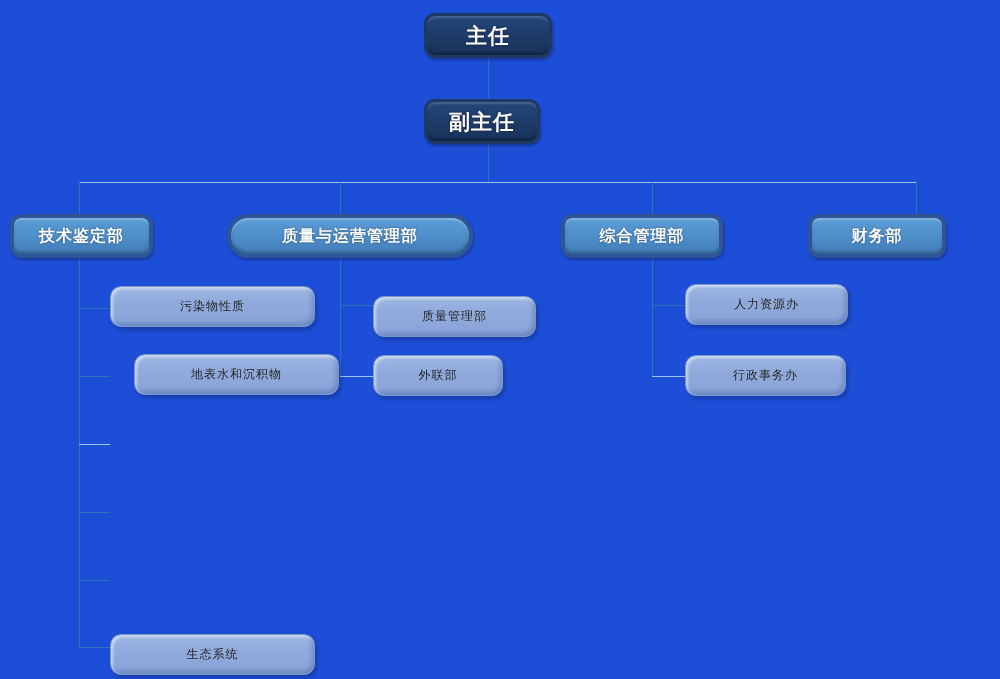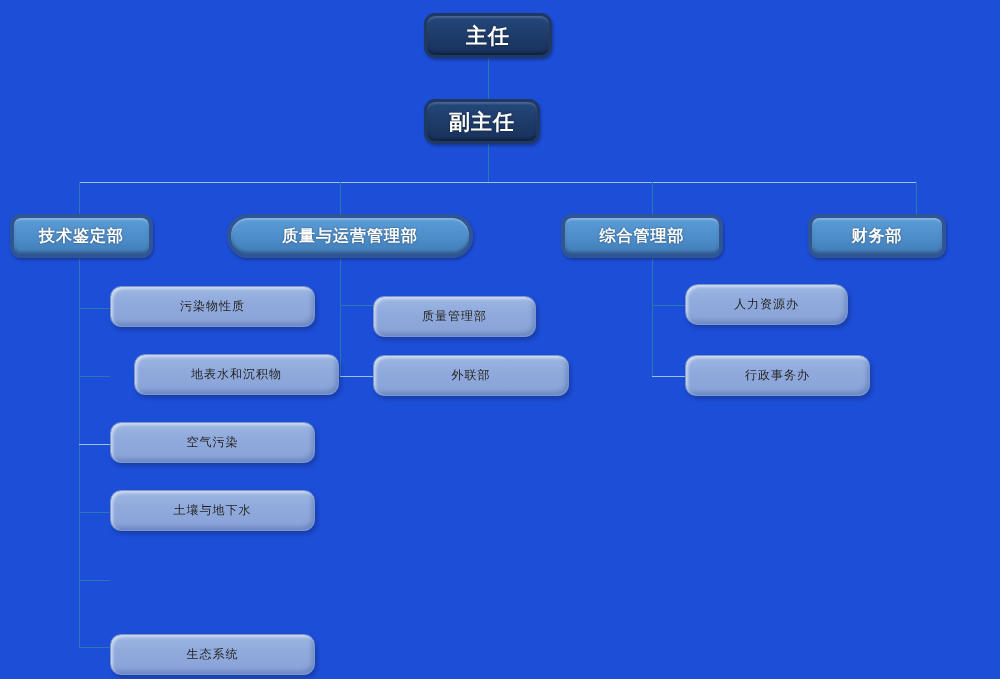--- a/index.html
+++ b/index.html
@@ -121,28 +121,26 @@
   <div class="node mid" style="left:227px; top:214px; width:246px; height:44px;border-radius:21px;">质量与运营管理部</div>
 
   <div class="node mid" style="left:561px; top:214px; width:162px; height:44px;">综合管理部</div>
 
   <div class="node mid" style="left:808px; top:214px; width:138px; height:44px;">财务部</div>
 
   <div class="node light" style="left:110px; top:286px; width:205px; height:41px;">污染物性质</div>
 
   <div class="node light" style="left:110px; top:354px; width:205px; height:41px;margin-left:24px;">地表水和沉积物</div>
 
-  <div class="node light" style="left:110px; top:422px; width:205px; height:41px;">空气污染</div>
 
-  <div class="node light" style="left:110px; top:490px; width:205px; height:41px;">土壤与地下水</div>
 
 
   <div class="node light" style="left:110px; top:634px; width:205px; height:41px;">生态系统</div>
 
   <div class="node light" style="left:373px; top:296px; width:163px; height:41px;">质量管理部</div>
 
-  <div class="node light" style="left:373px; top:355px; width:196px; height:41px;">外联部</div>
+  <div class="node light" style="left:373px; top:355px; width:130px; height:41px;">外联部</div>
 
-  <div class="node light" style="left:685px; top:284px; width:163px; height:41px;border-radius:13px;">人力资源办</div>
+  <div class="node light" style="left:685px; top:284px; width:163px; height:41px;">人力资源办</div>
 
-  <div class="node light" style="left:685px; top:355px; width:185px; height:41px;">行政事务办</div>
+  <div class="node light" style="left:685px; top:355px; width:161px; height:41px;">行政事务办</div>
 
 </div>
 
 </body></html>

